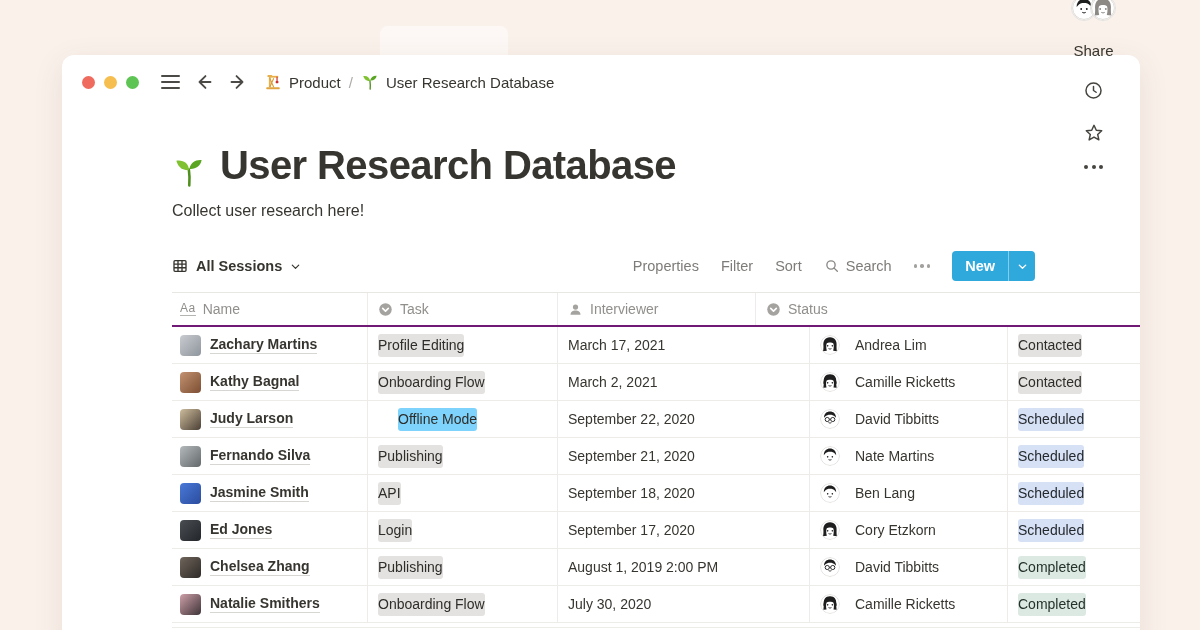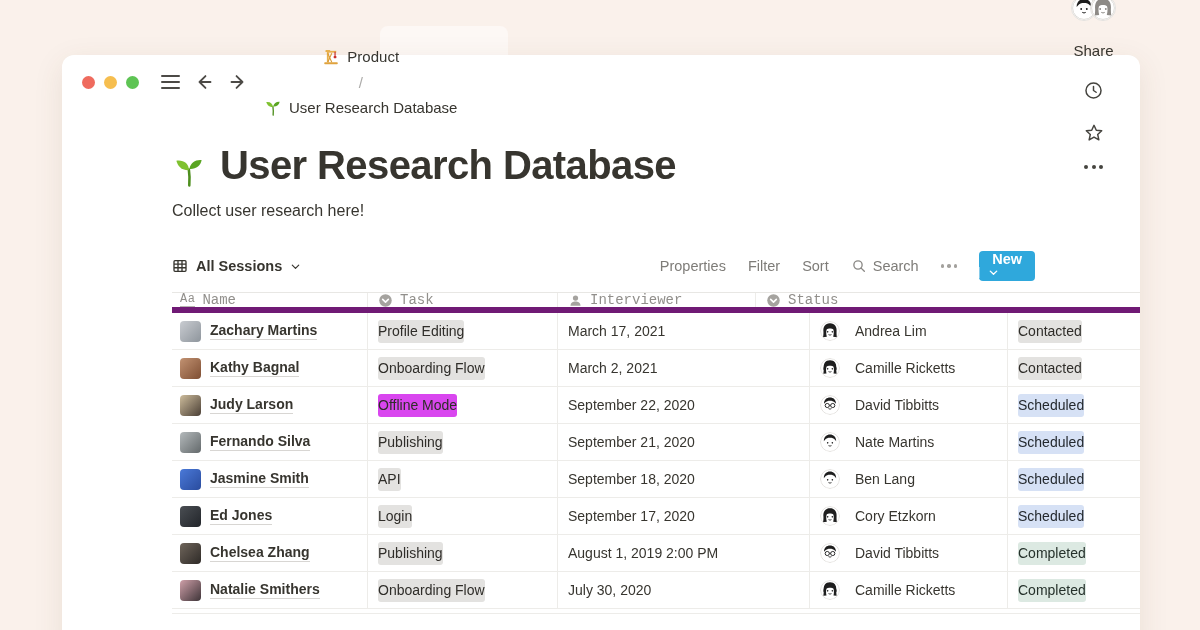--- a/index.html
+++ b/index.html
@@ -17,21 +17,21 @@
     box-shadow:0 8px 30px rgba(90,65,40,0.10);
   }
   
   .chrome { height:54px; display:flex; align-items:center; padding:0 24px 0 20px; }
   .lights { display:flex; gap:9px; }
   .light { width:13px; height:13px; border-radius:50%; cursor:pointer; }
   .hamburger { margin-left:22px; display:flex; flex-direction:column; gap:4px; cursor:pointer; padding:3px 0; }
   .hamburger span { width:19px; height:2.2px; background:#4C4A46; border-radius:2px; }
   .nav-arrow { margin-left:14px; cursor:pointer; display:flex; }
   .nav-arrow + .nav-arrow { margin-left:10px; }
-  .breadcrumb { margin-left:16px; display:flex; align-items:center; gap:8px; font-size:15px; color:#37352F;flex-direction:column; }
+  .breadcrumb { margin-left:16px; display:flex; align-items:center; gap:8px; font-size:15px; color:#37352F; }
   .crumb { display:flex; align-items:center; gap:7px; cursor:pointer; }
   .crumb-sep { color:#ACABA9; }
   .spacer { flex:1; }
   .top-right { display:flex; align-items:center; gap:21px;flex-direction:column; }
   .avatar-pair { display:flex; }
   .chrome-avatar { width:26px; height:26px; border-radius:50%; background:#fff; border:1px solid #E3E1DE; overflow:hidden; }
   .chrome-avatar + .chrome-avatar { margin-left:-7px; }
   .share-label { font-size:15px; cursor:pointer; }
   .chrome-icon { display:flex; cursor:pointer; }
   .dots { display:flex; gap:3.5px; cursor:pointer; }
@@ -47,21 +47,21 @@
   .toolbar-right { margin-left:auto; display:flex; align-items:center; gap:22px; font-size:14.5px; color:#7E7C78; }
   .tb-action { cursor:pointer; }
   .search-box { display:flex; align-items:center; gap:6px; cursor:pointer; }
   .tb-dots { display:flex; gap:3px; cursor:pointer; }
   .tb-dots i { width:3.5px; height:3.5px; border-radius:50%; background:#A3A19D; }
   .new-btn { display:flex; height:30px; border-radius:4px; overflow:hidden; color:#fff; font-weight:bold; font-size:14.5px; cursor:pointer; }
   .new-btn-label { padding:0 13px; display:flex; align-items:center; }
   .new-btn-chevron { width:27px; display:flex; align-items:center; justify-content:center; border-left:1px solid rgba(255,255,255,0.42); }
   
   .table { margin-top:11px; width:968px; }
-  .thead { display:flex; height:21px; border-top:1px solid #E8E7E4; border-bottom:6px solid #701a75; color:#918F8B; font-size:14px;font-family:Liberation Mono, monospace; }
+  .thead { display:flex; height:35px; border-top:1px solid #E8E7E4; border-bottom:2px solid #701a75; color:#918F8B; font-size:14px; }
   .th { display:flex; align-items:center; gap:7px; padding:0 10px; height:100%; cursor:pointer; }
   .tr { display:flex; height:37px; border-bottom:1px solid #EDECE9; font-size:14px; cursor:pointer; }
   .td { display:flex; align-items:center; padding:0 10px; height:100%; }
   .th + .th, .td + .td { border-left:1px solid #EDECE9; }
   .c0 { width:195px; padding-left:8px; }
   .c1 { width:190px; }
   .c2 { width:252px; }
   .c3 { width:198px;gap:7px; }
   .c4 { width:133px; }
   .aa-icon { font-size:12px; color:#918F8B; border-bottom:1px solid #B6B4B0; line-height:13px; letter-spacing:0.5px; }
@@ -205,21 +205,21 @@
                 <path d="M15.2 15.2 L20 20" stroke="#8A8885" stroke-width="2" stroke-linecap="round"></path>
               </svg>
             </span>
           <span>Search</span>
         </span>
         <span class="tb-dots">
             <i></i>
             <i></i>
             <i></i>
           </span>
-        <span class="new-btn" id="new-btn" style="background: rgb(47, 168, 220); flex-direction: column;">
+        <span class="new-btn" id="new-btn" style="background: rgb(47, 168, 220);">
           <span class="new-btn-label">New</span>
           <span class="new-btn-chevron" style="display: flex;">
               <svg width="11" height="11" viewBox="0 0 24 24">
                 <path d="M5 9 L12 16 L19 9" fill="none" stroke="#FFFFFF" stroke-width="3" stroke-linecap="round" stroke-linejoin="round"></path>
               </svg>
             </span>
         </span>
       </div>
     </div>
 
@@ -310,21 +310,21 @@
               <span class="pill" style="background: rgb(227, 226, 224); color: rgb(47, 45, 41);">Contacted</span>
             </div>
   </div>
 
   <div class="tr">
     <div class="td c0">
               <span class="row-avatar" style="background: linear-gradient(135deg, rgb(205, 188, 156), rgb(74, 63, 53));"></span>
               <span class="name-link">Judy Larson</span>
             </div>
     <div class="td c1">
-              <span class="pill" style="background: #d946ef;">Offline Mode</span>
+              <span class="pill" style="background: #7dd3fc; margin-left: 20px;">Offline Mode</span>
             </div>
     <div class="td c2">September 22, 2020</div>
     <div class="td c3">
               <span class="sketch-avatar"><svg width="100%" height="100%" viewBox="0 0 24 24">
                   <circle cx="12" cy="12" r="11.5" fill="#FFFFFF"></circle>
                   <path d="M4.8 10.4 C4.8 5.4 8.2 3 12 3 C15.8 3 19.2 5.4 19.2 10.4 L17.8 9 C16.2 7.4 14.4 6.8 12 6.8 C9.6 6.8 7.8 7.4 6.2 9 Z" fill="#1E1E1E"></path>
                   <circle cx="8.7" cy="12.6" r="2.5" fill="none" stroke="#1E1E1E" stroke-width="1.1"></circle>
                   <circle cx="15.3" cy="12.6" r="2.5" fill="none" stroke="#1E1E1E" stroke-width="1.1"></circle>
                   <path d="M11.2 12.4 H12.8" stroke="#1E1E1E" stroke-width="1.1"></path>
                   <path d="M10.6 16.6 Q12 17.6 13.4 16.6" fill="none" stroke="#1E1E1E" stroke-width="1" stroke-linecap="round"></path>

